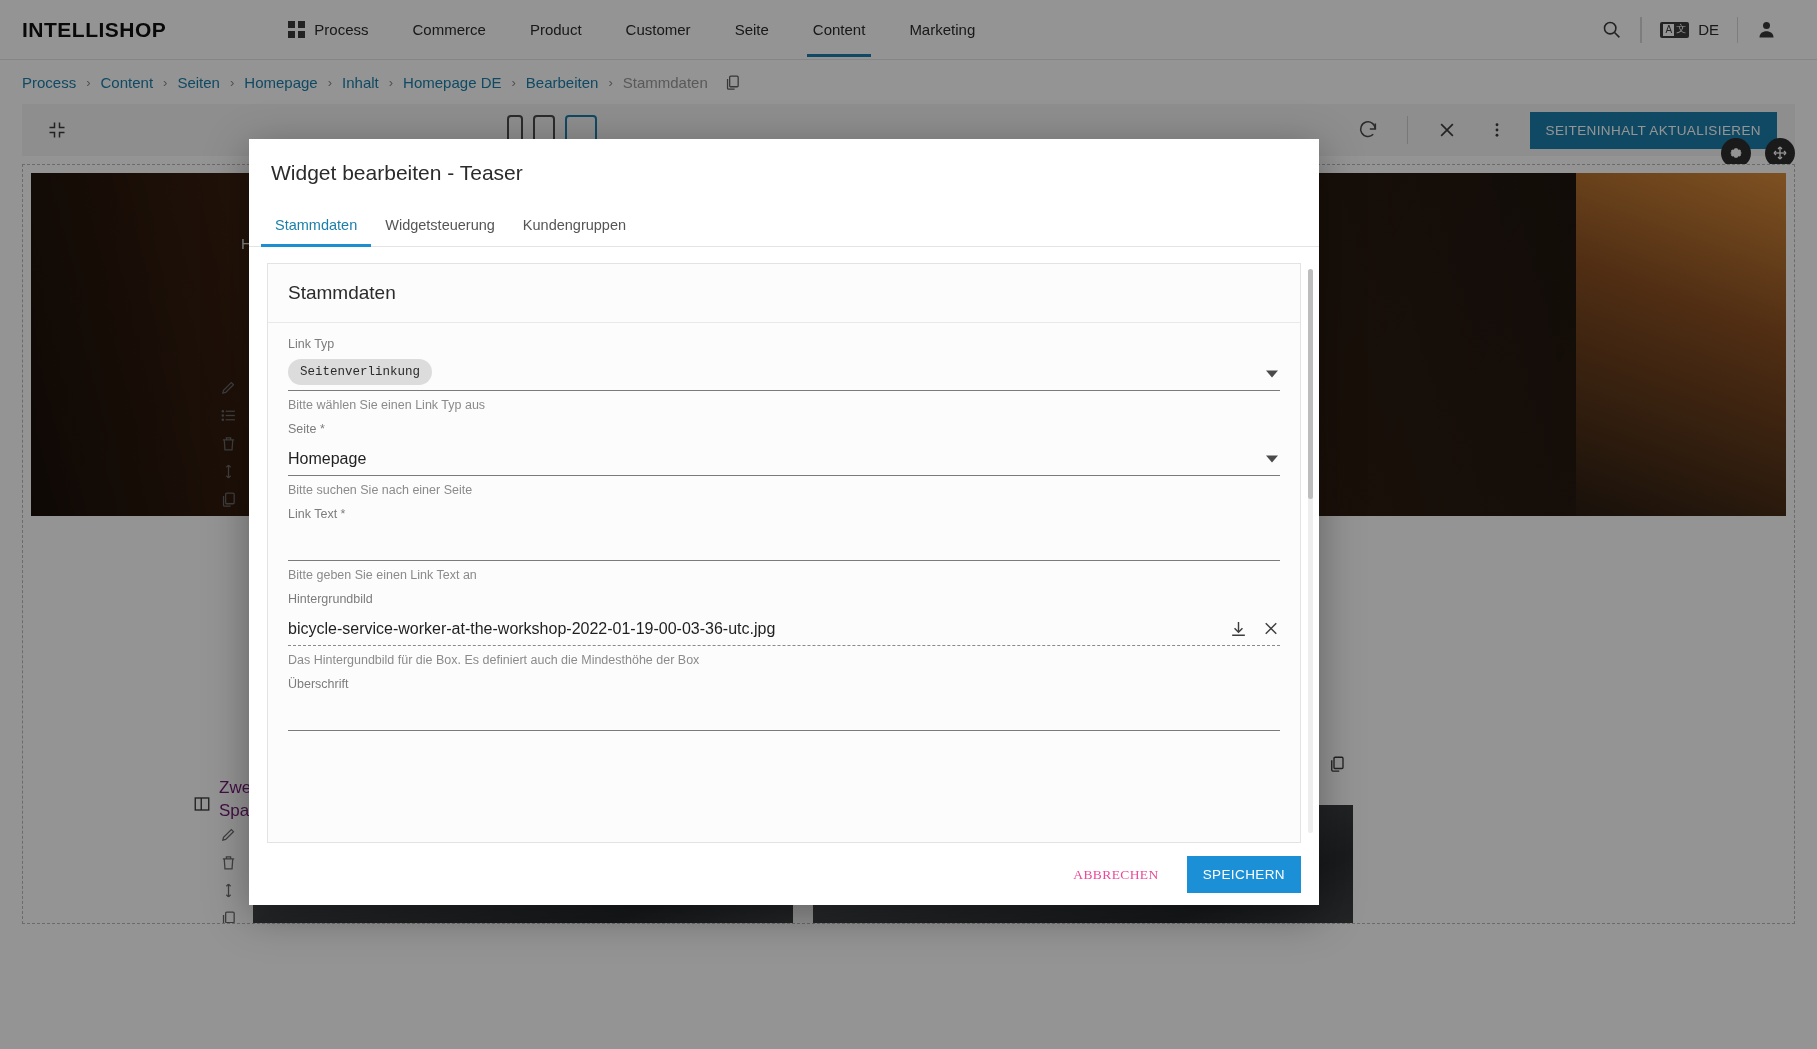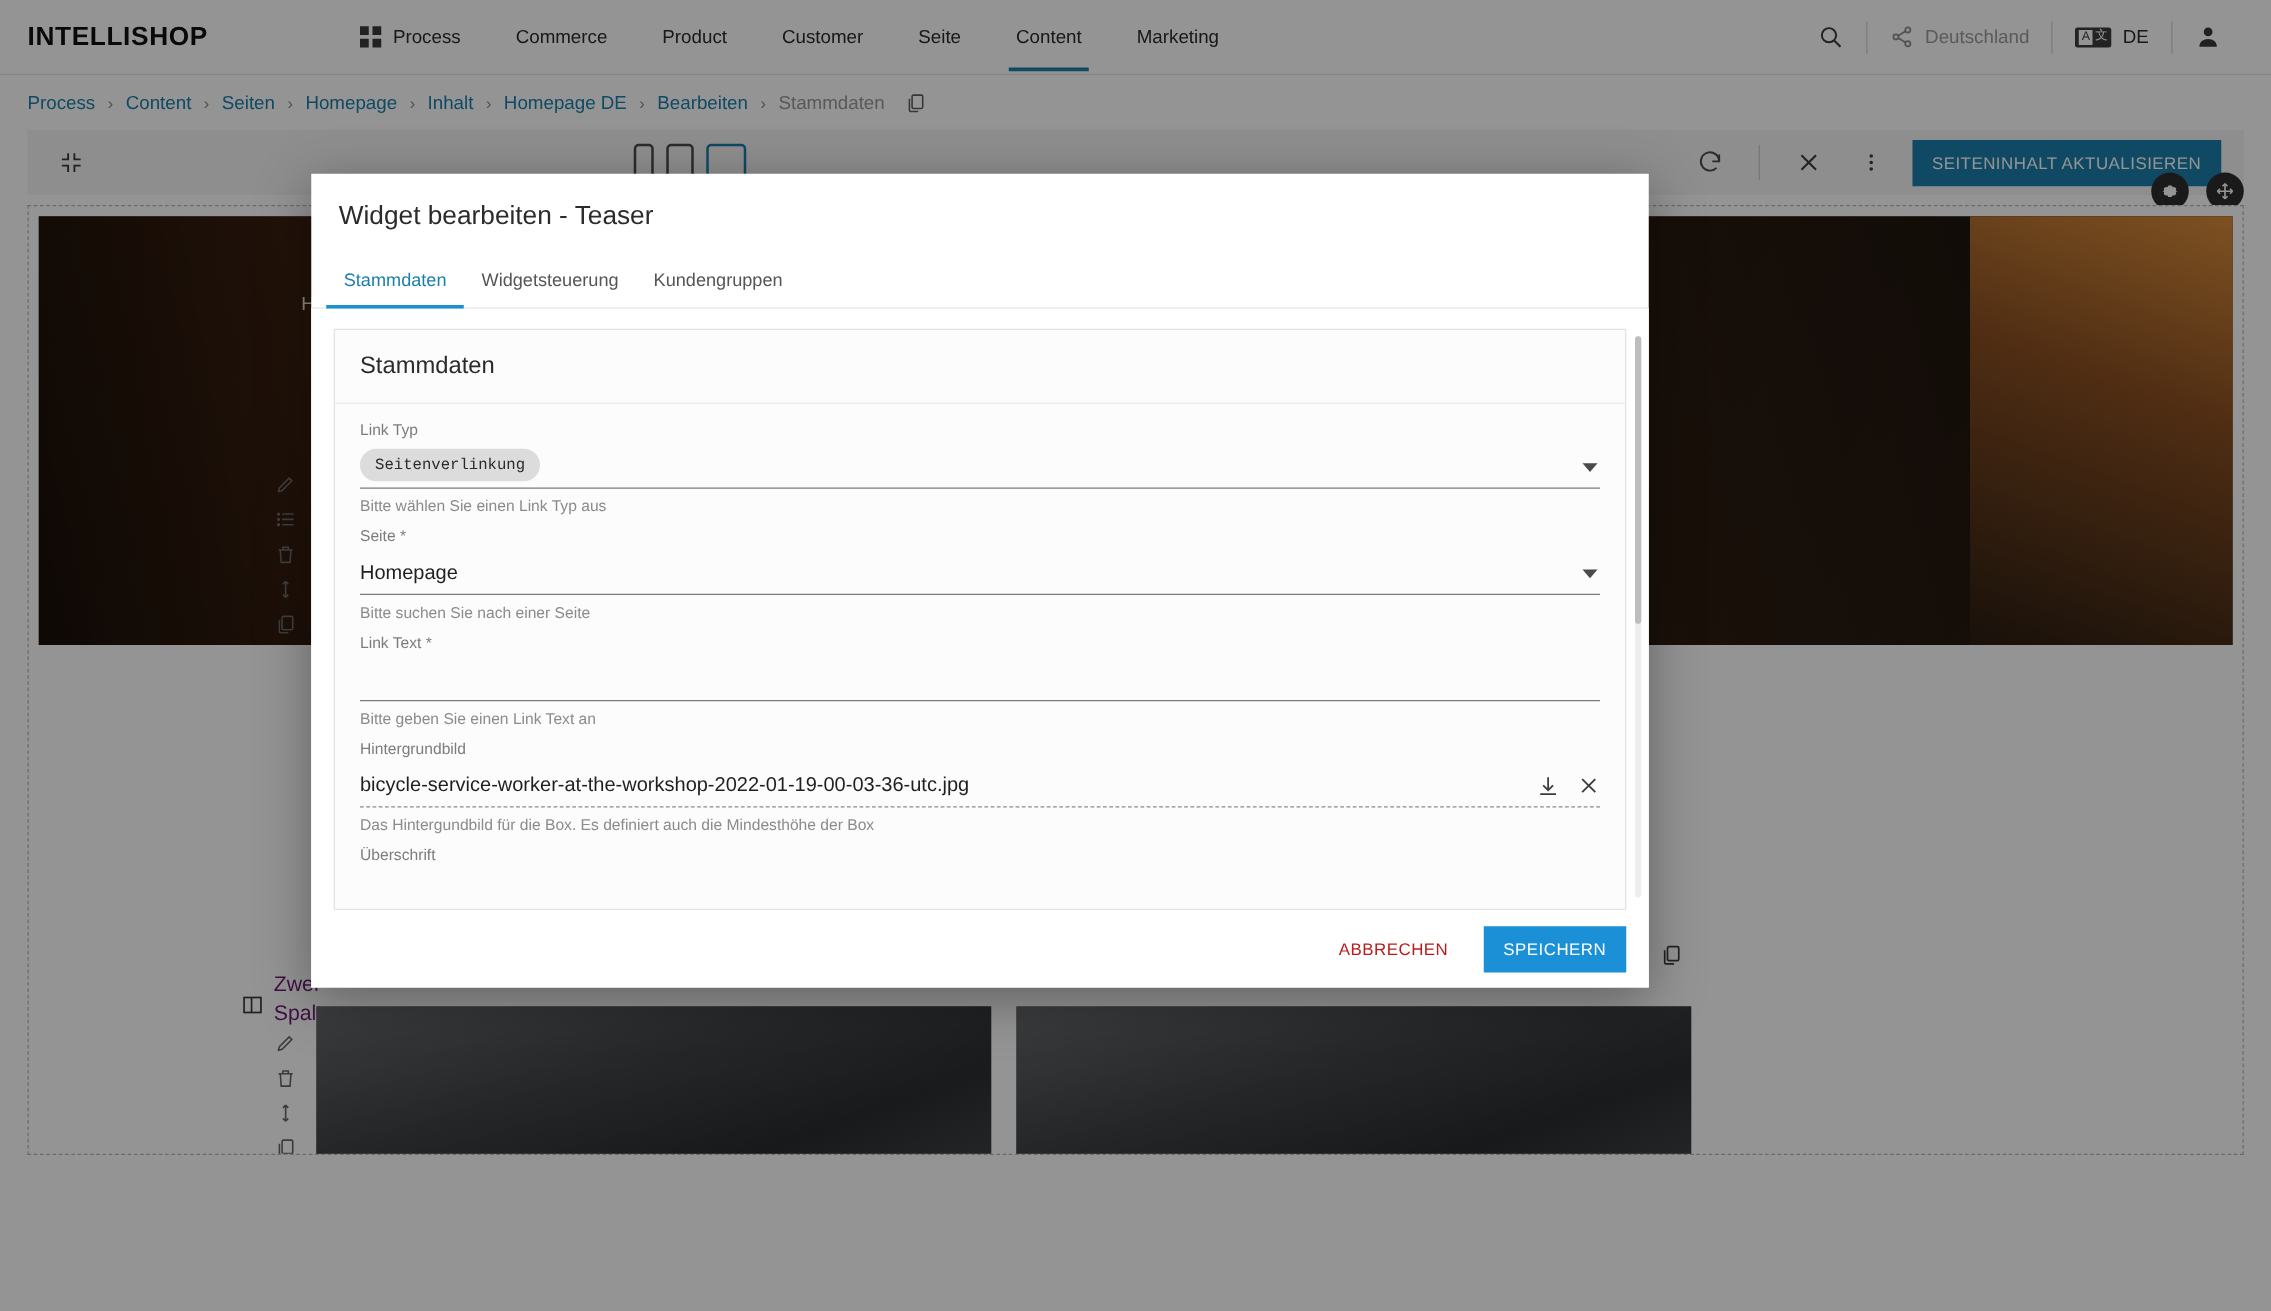--- a/index.html
+++ b/index.html
@@ -105,21 +105,21 @@
   .teaser.a { left:230px; width:540px; }
   .teaser.b { left:790px; width:540px; }
   .rt-img { position:absolute; right:8px; top:8px; width:210px; height:343px;
     background:linear-gradient(200deg,#d98c3a,#8a4f22 40%,#2a1d12); }
   .mini-copy { position:absolute; left:1305px; top:590px; color:#3a3a3a; }
 
   
   .overlay { position:absolute; inset:0; background:rgba(0,0,0,.42); }
 
   .modal {
-    position:absolute; left:249px; top:139px; width:1070px; height:651px;
+    position:absolute; left:249px; top:139px; width:1070px; height:766px;
     background:#fff; box-shadow:0 10px 40px rgba(0,0,0,.35); display:flex; flex-direction:column;
   }
   .modal-header { padding:22px 22px 18px 22px; }
   .modal-title { font-size:21px; color:#2b2b2b; }
   .tabs { display:flex; padding:0 12px; border-bottom:1px solid #e4e4e4; }
   .tab {
     font-size:14.5px; color:#555; padding:14px 14px 13px 14px; cursor:pointer; position:relative;
   }
   .tab.active { color:#1b7fab; }
   .tab.active::after { content:""; position:absolute; left:0; right:0; bottom:-1px; height:3px; background:#1b8fd0; }
@@ -146,21 +146,21 @@
 
   .modal-scroll {
     position:absolute; right:6px; top:22px; width:5px; height:230px; background:#bdbdbd; border-radius:3px;
   }
   .modal-scroll-track { position:absolute; right:6px; top:22px; width:5px; bottom:10px; background:#eee; border-radius:3px; }
 
   .modal-footer {
     height:62px; display:flex; align-items:center; justify-content:flex-end; gap:12px;
     padding:0 18px; background:#fff; border-top:1px solid #fff;
   }
-  .btn-flat { background:transparent; border:0; color:#b91c1c; font-size:13.5px; letter-spacing:.4px; padding:10px 16px; cursor:pointer; }
+  .btn-flat { background:transparent; border:0; color:#ec4899; font-size:13.5px; letter-spacing:.4px; padding:10px 16px; cursor:pointer;font-family:Liberation Serif, serif; }
   .btn-primary { background:#1b90d6; border:0; color:#fff; font-size:13.5px; letter-spacing:.4px; padding:11px 16px; cursor:pointer; }
   svg { display:block; }
 </style>
 </head>
 <body>
 
 <div id="app">
 
   <div class="topbar">
     <div class="logo">INTELLISHOP</div>
@@ -198,32 +198,20 @@
     <div class="topbar-right">
       <div class="tb-btn">
         <span>
           <svg width="21" height="21" viewBox="0 0 24 24" fill="none" stroke="#3a3a3a" stroke-width="1.8">
             <circle cx="10.5" cy="10.5" r="6.5"></circle>
               <line x1="15.5" y1="15.5" x2="21" y2="21"></line>
           </svg>
         </span>
       </div>
       <div class="tb-sep"></div>
-      <div class="tb-btn">
-        <span>
-          <svg width="19" height="19" viewBox="0 0 24 24" fill="none" stroke="#8f8f8f" stroke-width="1.8">
-            <circle cx="18" cy="5" r="2.6"></circle>
-              <circle cx="6" cy="12" r="2.6"></circle>
-              <circle cx="18" cy="19" r="2.6"></circle>
-            <line x1="8.3" y1="10.8" x2="15.7" y2="6.2"></line>
-              <line x1="8.3" y1="13.2" x2="15.7" y2="17.8"></line>
-          </svg>
-        </span>
-        <span class="country-label">Deutschland</span>
-      </div>
       <div class="tb-sep"></div>
       <div class="tb-btn">
         <span class="lang-box">
           <span class="b">A</span>
           <span>文</span>
         </span>
         <span class="lang-text">DE</span>
       </div>
       <div class="tb-sep"></div>
       <div class="tb-btn">

